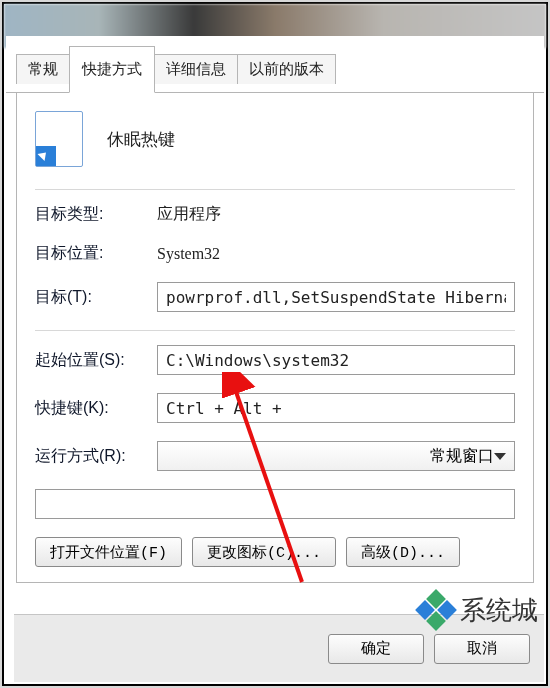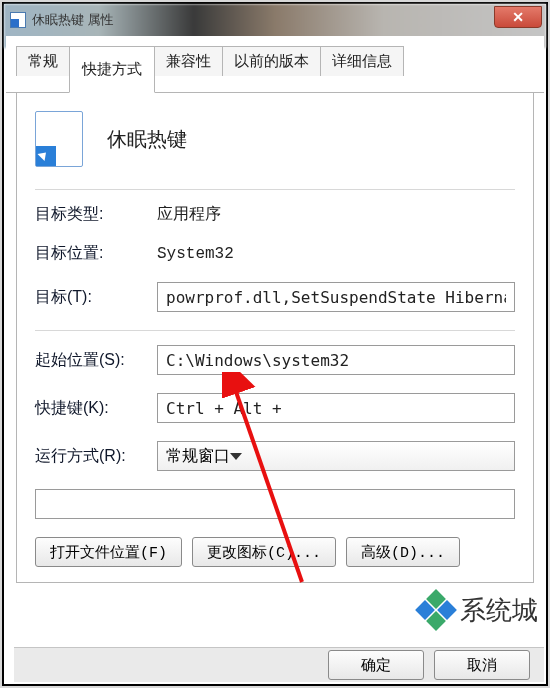--- a/index.html
+++ b/index.html
@@ -66,21 +66,21 @@
 }
 .content-bg {
   position: absolute;
   top: 32px; left: 2px; right: 2px; bottom: 2px;
   background: #fff;
 }
 .tabs {
   display: flex;
   padding: 10px 10px 0 10px;
   gap: 0;
-  align-items: flex-start;
+  align-items: center;
   border-bottom: 1px solid #b5b5b5;
 }
 .tab {
   padding: 5px 11px;
   border: 1px solid #b5b5b5;
   border-bottom: none;
   background: #f5f5f5;
   font-size: 15px;
   color: #222;
   cursor: pointer;
@@ -125,42 +125,42 @@
   content: "";
   position: absolute;
   left: 4px; top: 4px;
   width: 0; height: 0;
   border-left: 7px solid #fff;
   border-top: 5px solid transparent;
   border-bottom: 5px solid transparent;
   transform: rotate(-45deg);
 }
 .panel-title {
-  font-size: 20px;
+  font-size: 17px;
   color: #222;
 }
 .hr {
   border: none;
   border-top: 1px solid #d8d8d8;
   margin: 8px 0 14px 0;
 }
 .field-row {
   display: flex;
   align-items: center;
   margin-bottom: 18px;
 }
 .label {
   width: 122px;
   font-size: 16px;
   color: #0f172a;
   flex-shrink: 0;
 }
 .value-static {
   font-size: 16px;
-  font-family: Liberation Mono, monospace;
+  font-family: Liberation Serif, serif;
   color: #222;
 }
 .text-input {
   flex: 1;
   height: 30px;
   border: 1px solid #9a9a9a;
   background: #fff;
   padding: 0 8px;
   font-family: SimSun, monospace;
   font-size: 16px;
@@ -168,21 +168,21 @@
 }
 .select {
   flex: 1;
   height: 30px;
   border: 1px solid #9a9a9a;
   background: linear-gradient(#fff, #f0f0f0);
   padding: 0 8px;
   font-size: 16px;
   display: flex;
   align-items: center;
-  justify-content: flex-start;
+  justify-content: flex-end;
   cursor: pointer;
 }
 .select .caret {
   width: 0; height: 0;
   border-left: 6px solid transparent;
   border-right: 6px solid transparent;
   border-top: 7px solid #333;
 }
 .btn-row {
   display: flex;
@@ -198,21 +198,21 @@
   border-radius: 3px;
   font-size: 15px;
   cursor: pointer;
   display: flex;
   align-items: center;
   justify-content: center;
 }
 .bottom-bar {
   position: absolute;
   bottom: 0; left: 8px; right: 0;
-  height: 35px;
+  height: 68px;
   background: #eaeaea;
   border-top: 1px solid #c5c5c5;
   display: flex;
   align-items: center;
   justify-content: flex-end;
   gap: 10px;
   padding: 0 14px;
 }
 .bottom-bar .btn {
   min-width: 96px;
@@ -246,35 +246,27 @@
 .wm-icon .d1 { background:#3aa96a; left:11px; top:0; }
 .wm-icon .d2 { background:#2a7fd8; left:0; top:11px; }
 .wm-icon .d3 { background:#2a7fd8; left:22px; top:11px; }
 .wm-icon .d4 { background:#3aa96a; left:11px; top:22px; }
 </style>
 </head>
 <body>
 
 <div class="outer-frame">
   <div class="blur-bg"></div>
-  <div class="titlebar">
-    <div class="titlebar-icon"></div>
-    <span>休眠热键 属性</span>
-    <div class="close-btn">
-      <span>✕</span>
-    </div>
-  </div>
 
   <div class="content-bg">
     <div class="tabs">
       <div class="tab">常规</div>
       <div class="tab active">快捷方式</div>
-      <div class="tab">兼容性</div>
+      <div class="tab">详细信息</div>
       <div class="tab">以前的版本</div>
-      <div class="tab">详细信息</div>
     </div>
 
     <div class="panel">
       <div class="header-row">
         <div class="big-icon">
           <div class="arrow"></div>
         </div>
         <div class="panel-title">休眠热键</div>
       </div>
       <hr class="hr">

